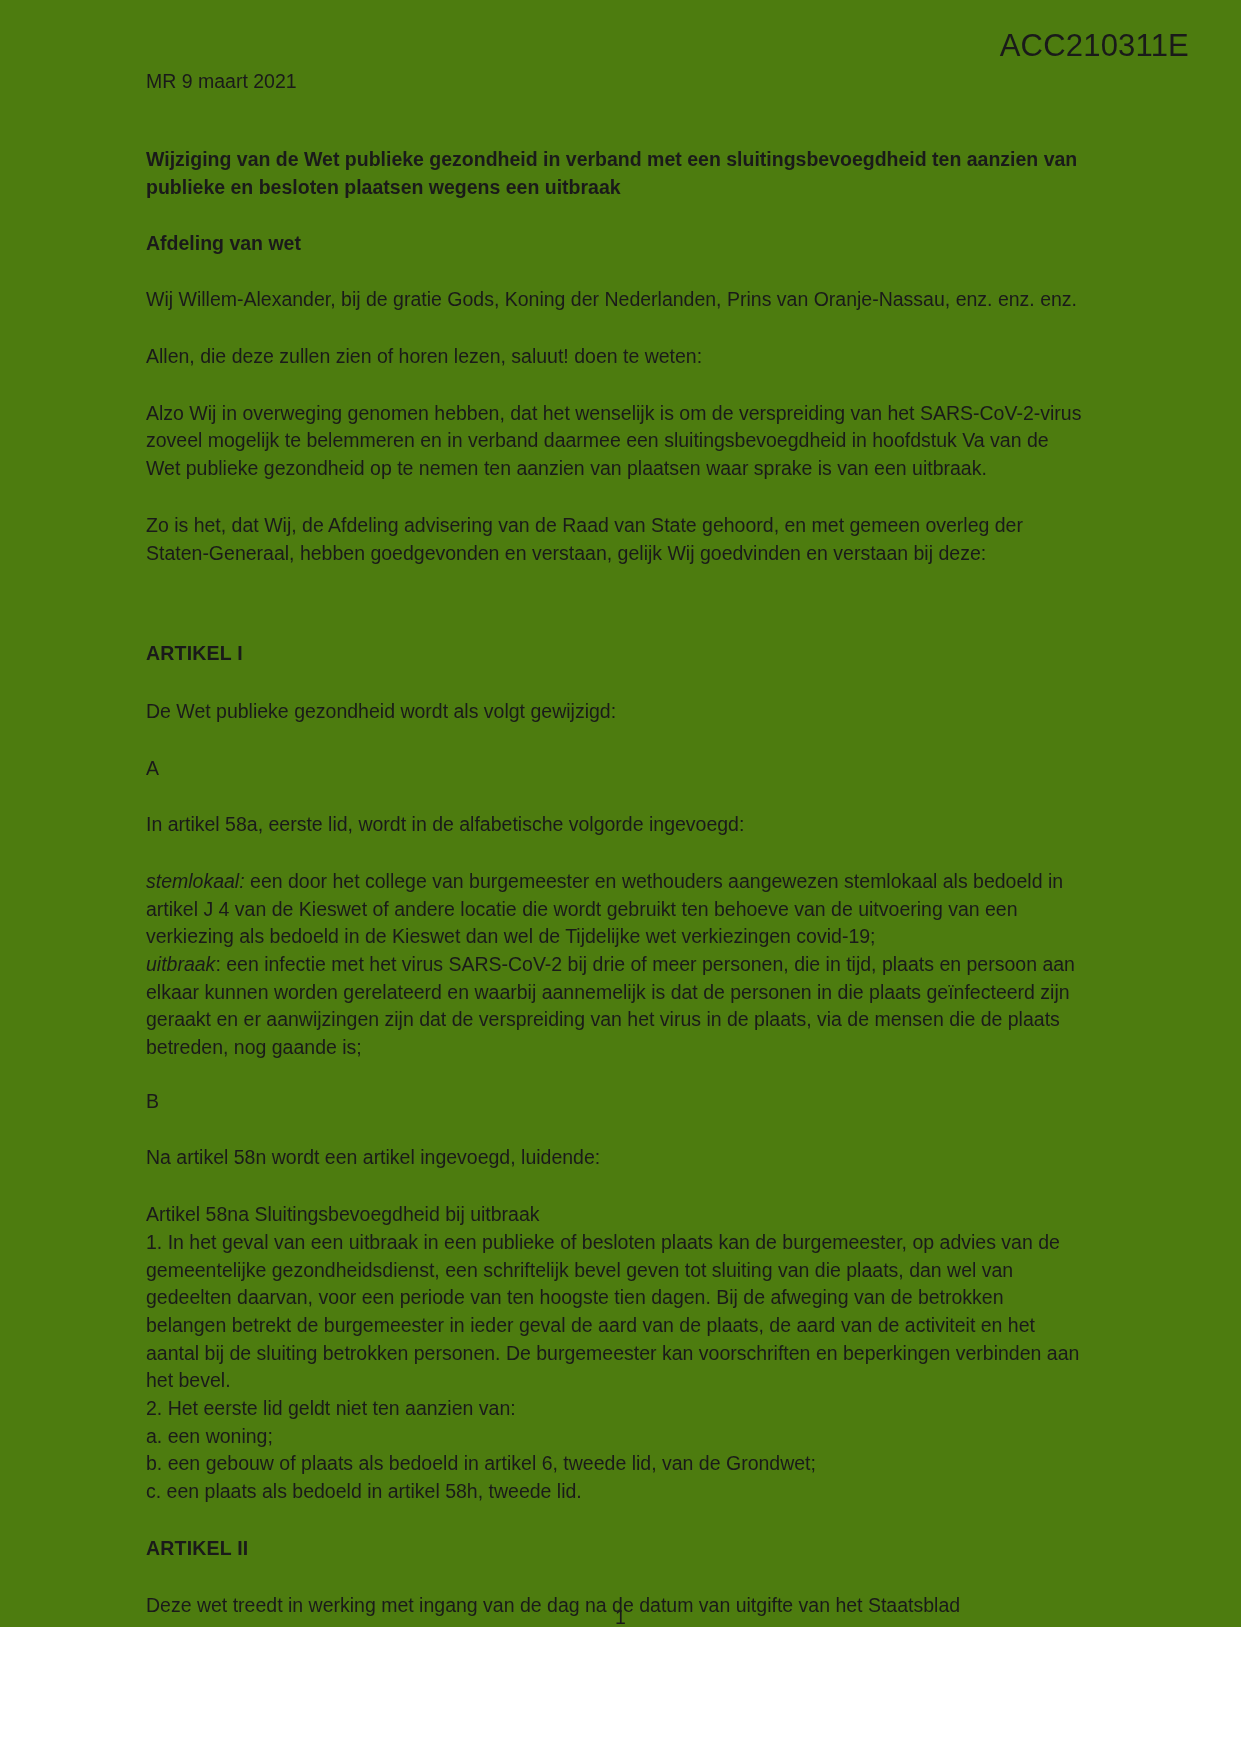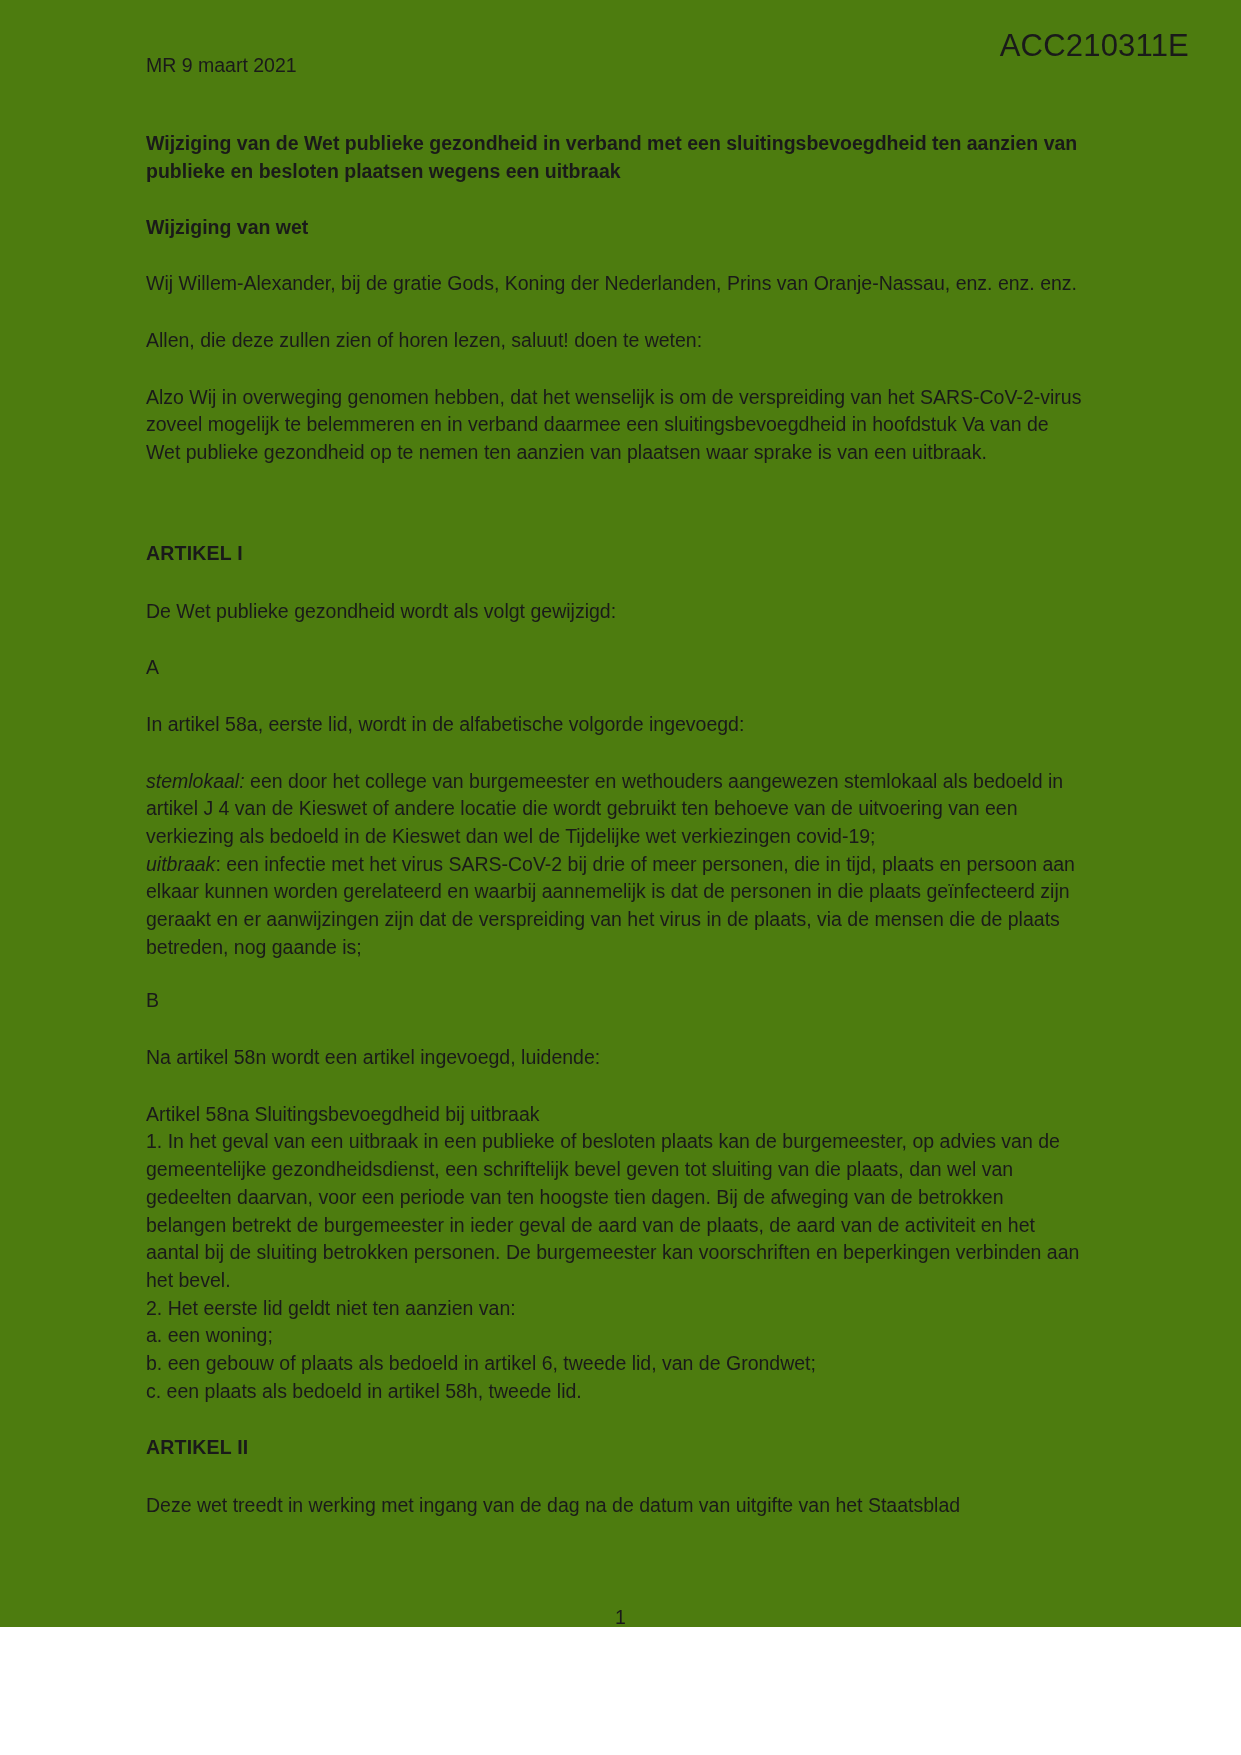--- a/index.html
+++ b/index.html
@@ -24,21 +24,21 @@
     top: 28px;
     right: 52px;
     font-size: 31px;
     letter-spacing: 0.2px;
     color: #1a1a1a;
     white-space: nowrap;
   }
   .content {
     position: absolute;
     left: 146px;
-    top: 52px;
+    top: 68px;
     width: 940px;
   }
   .meta-date {
     font-size: 19.5px;
     line-height: 1.35;
     margin: 0 0 52px 0;
     color: #1a1a1a;
   }
   p, .blk {
     font-size: 19.5px;
@@ -103,28 +103,29 @@
 <div class="page">
 
   <div class="doc-code">ACC210311E</div>
 
   <div class="content">
 
     <p class="meta-date">MR 9 maart 2021</p>
 
     <p class="title">Wijziging van de Wet publieke gezondheid in verband met een sluitingsbevoegdheid ten aanzien van publieke en besloten plaatsen wegens een uitbraak</p>
 
-    <p class="subhead">Wijziging van wet</p>
+    <p class="subhead">Afdeling van wet</p>
 
     <p class="para">Wij Willem-Alexander, bij de gratie Gods, Koning der Nederlanden, Prins van Oranje-Nassau, enz. enz. enz.</p>
 
     <p class="para">Allen, die deze zullen zien of horen lezen, saluut! doen te weten:</p>
 
     <p class="para">Alzo Wij in overweging genomen hebben, dat het wenselijk is om de verspreiding van het SARS-CoV-2-virus zoveel mogelijk te belemmeren en in verband daarmee een sluitingsbevoegdheid in hoofdstuk Va van de Wet publieke gezondheid op te nemen ten aanzien van plaatsen waar sprake is van een uitbraak.</p>
 
+    <p class="para">Zo is het, dat Wij, de Afdeling advisering van de Raad van State gehoord, en met gemeen overleg der Staten-Generaal, hebben goedgevonden en verstaan, gelijk Wij goedvinden en verstaan bij deze:</p>
 
     <div class="gap-lg"></div>
 
     <p class="artikel-head">ARTIKEL I</p>
 
     <p class="para">De Wet publieke gezondheid wordt als volgt gewijzigd:</p>
 
     <p class="para">A</p>
 
     <p class="para">In artikel 58a, eerste lid, wordt in de alfabetische volgorde ingevoegd:</p>

